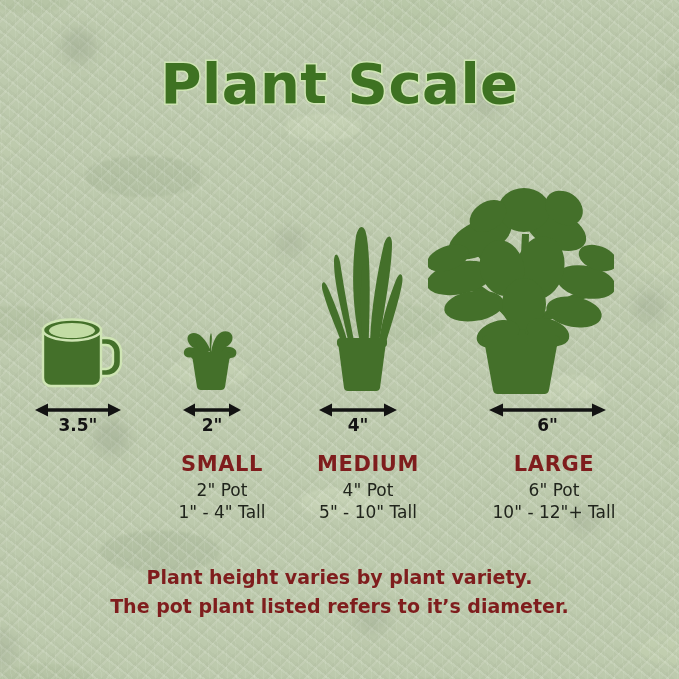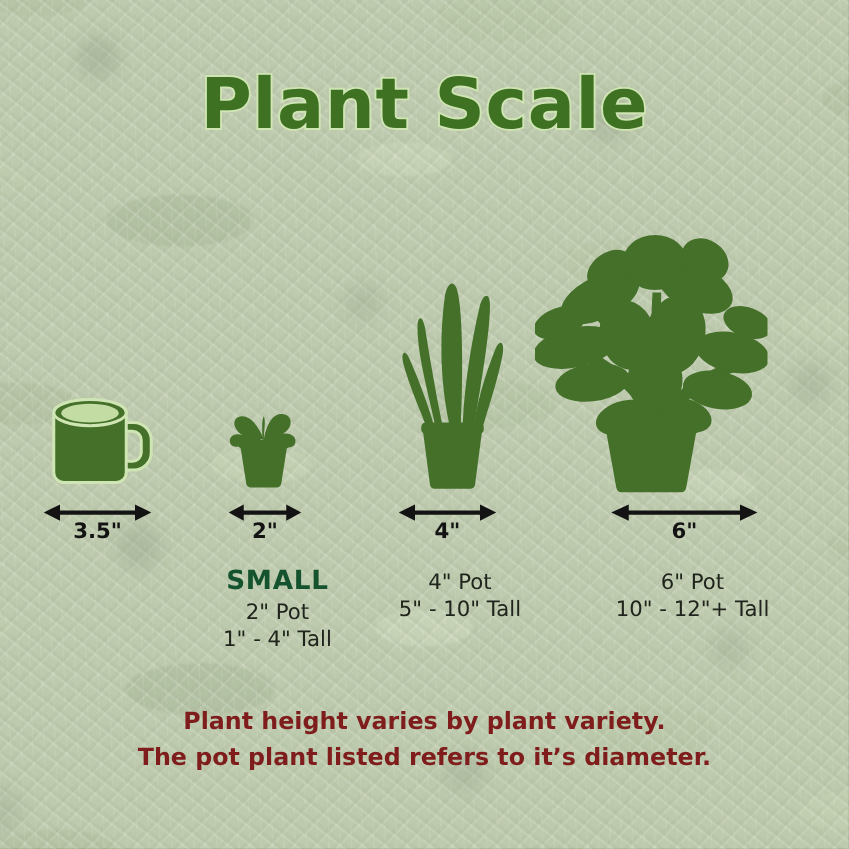--- a/index.html
+++ b/index.html
@@ -86,21 +86,21 @@
   .dimlabel{
     position:absolute;text-align:center;
     font-family:"DejaVu Sans", sans-serif;
     font-size:17px;font-weight:bold;color:#131313;
   }
 
   
   .col{position:absolute;text-align:center;}
   .col .name{
     font-family:"DejaVu Sans", sans-serif;
-    font-size:21px;font-weight:bold;color:#14532d;letter-spacing:.6px;
+    font-size:21px;font-weight:bold;color:#7f1d1d;letter-spacing:.6px;
     line-height:1.15;
   }
   .col .pot,.col .tall{
     font-family:"DejaVu Sans", sans-serif;
     font-size:17px;font-weight:normal;color:#20241c;line-height:1.3;
   }
   .col .pot{margin-top:3px;}
 
   
   #footer{
@@ -237,25 +237,27 @@
   </div>
   <div class="dimlabel" style="left:489px;top:415px;width:117px;">6"</div>
 
   <div class="col" style="left:132px;top:452px;width:180px;">
     <div class="name">SMALL</div>
     <div class="pot">2" Pot</div>
     <div class="tall">1" - 4" Tall</div>
   </div>
 
   <div class="col" style="left:268px;top:452px;width:200px;">
+    <div class="name">MEDIUM</div>
     <div class="pot">4" Pot</div>
     <div class="tall">5" - 10" Tall</div>
   </div>
 
   <div class="col" style="left:456px;top:452px;width:196px;">
+    <div class="name">LARGE</div>
     <div class="pot">6" Pot</div>
     <div class="tall">10" - 12"+ Tall</div>
   </div>
 
   <div id="footer">
     <div>Plant height varies by plant variety.</div>
     <div>The pot plant listed refers to it’s diameter.</div>
   </div>
 
 </div>

